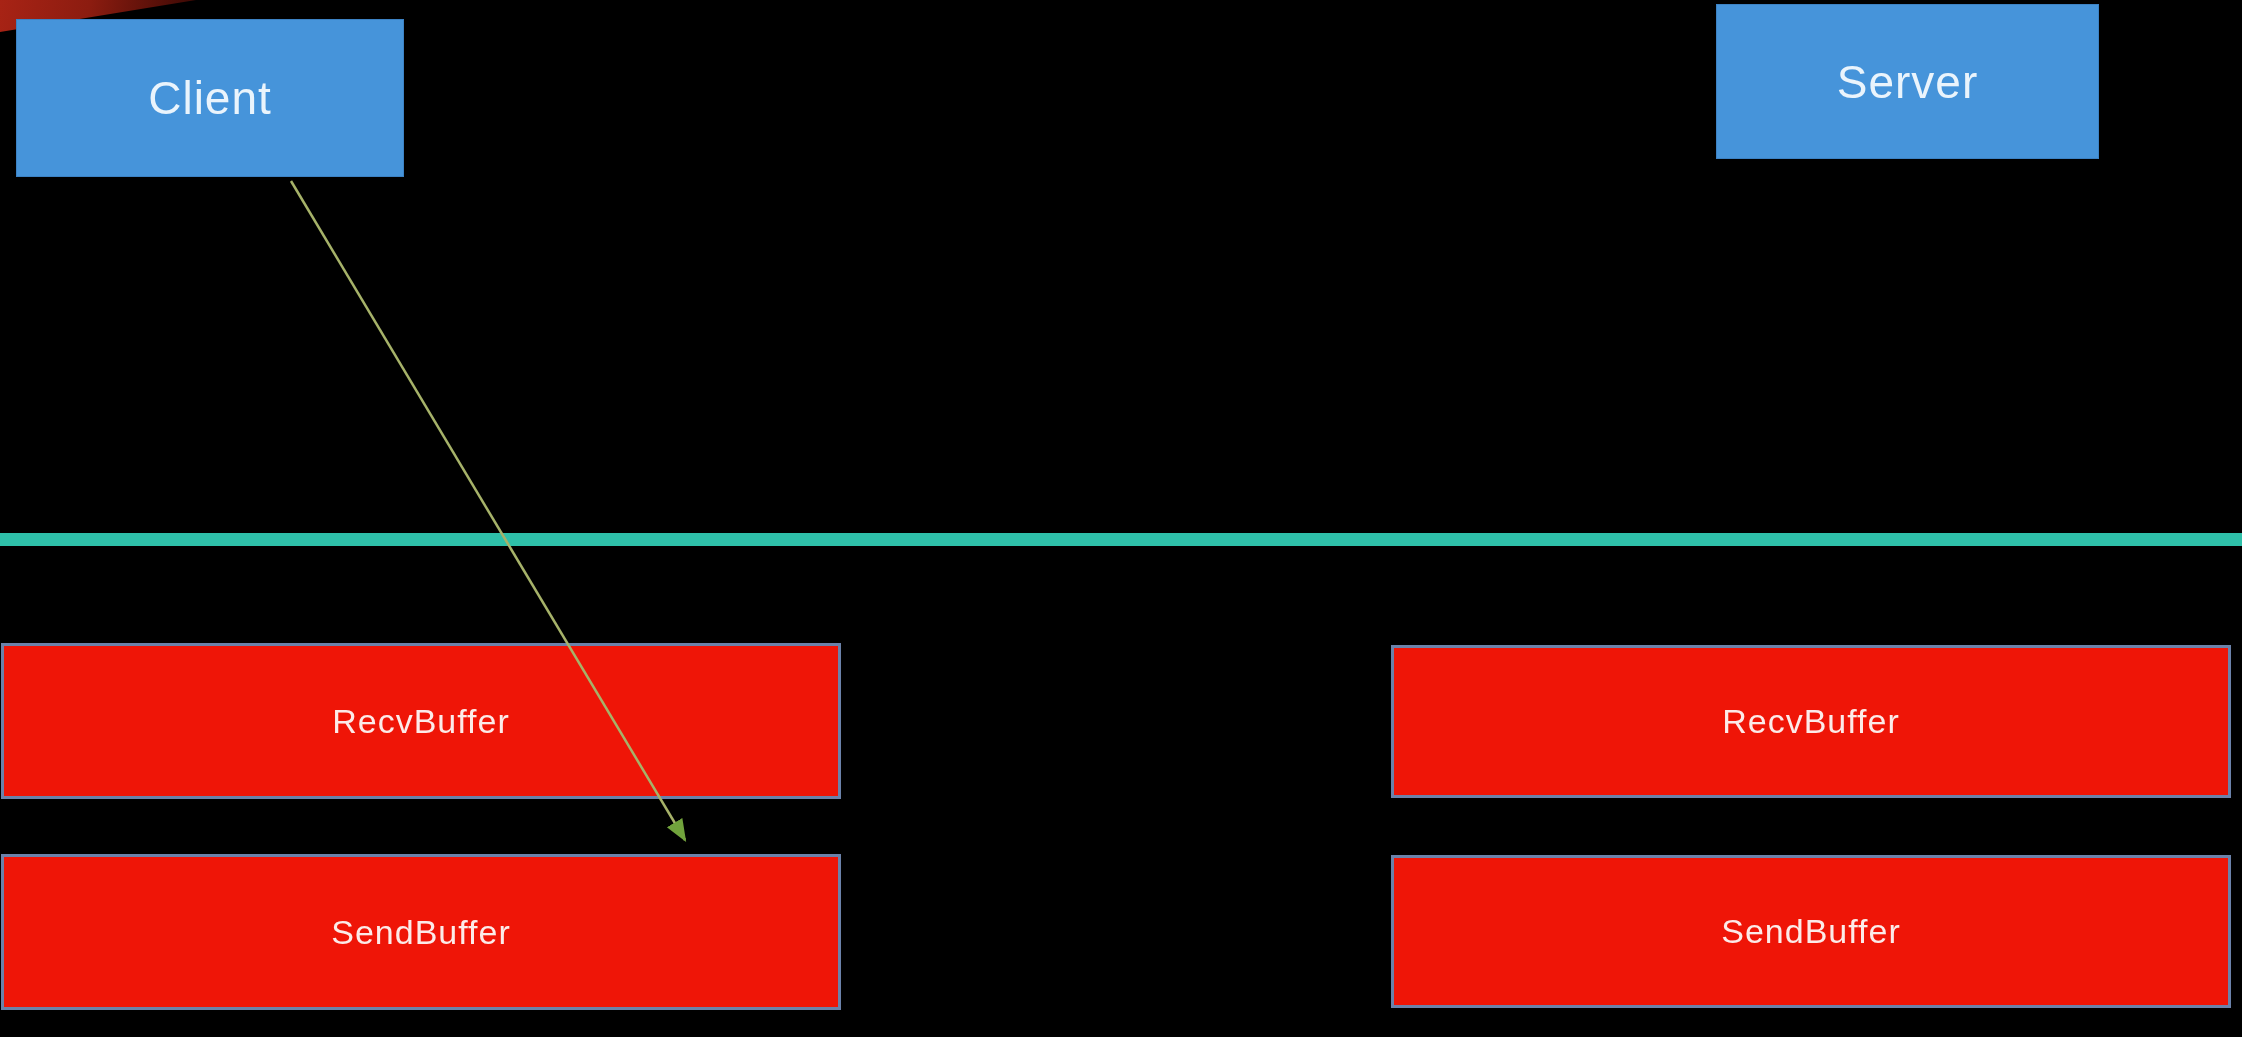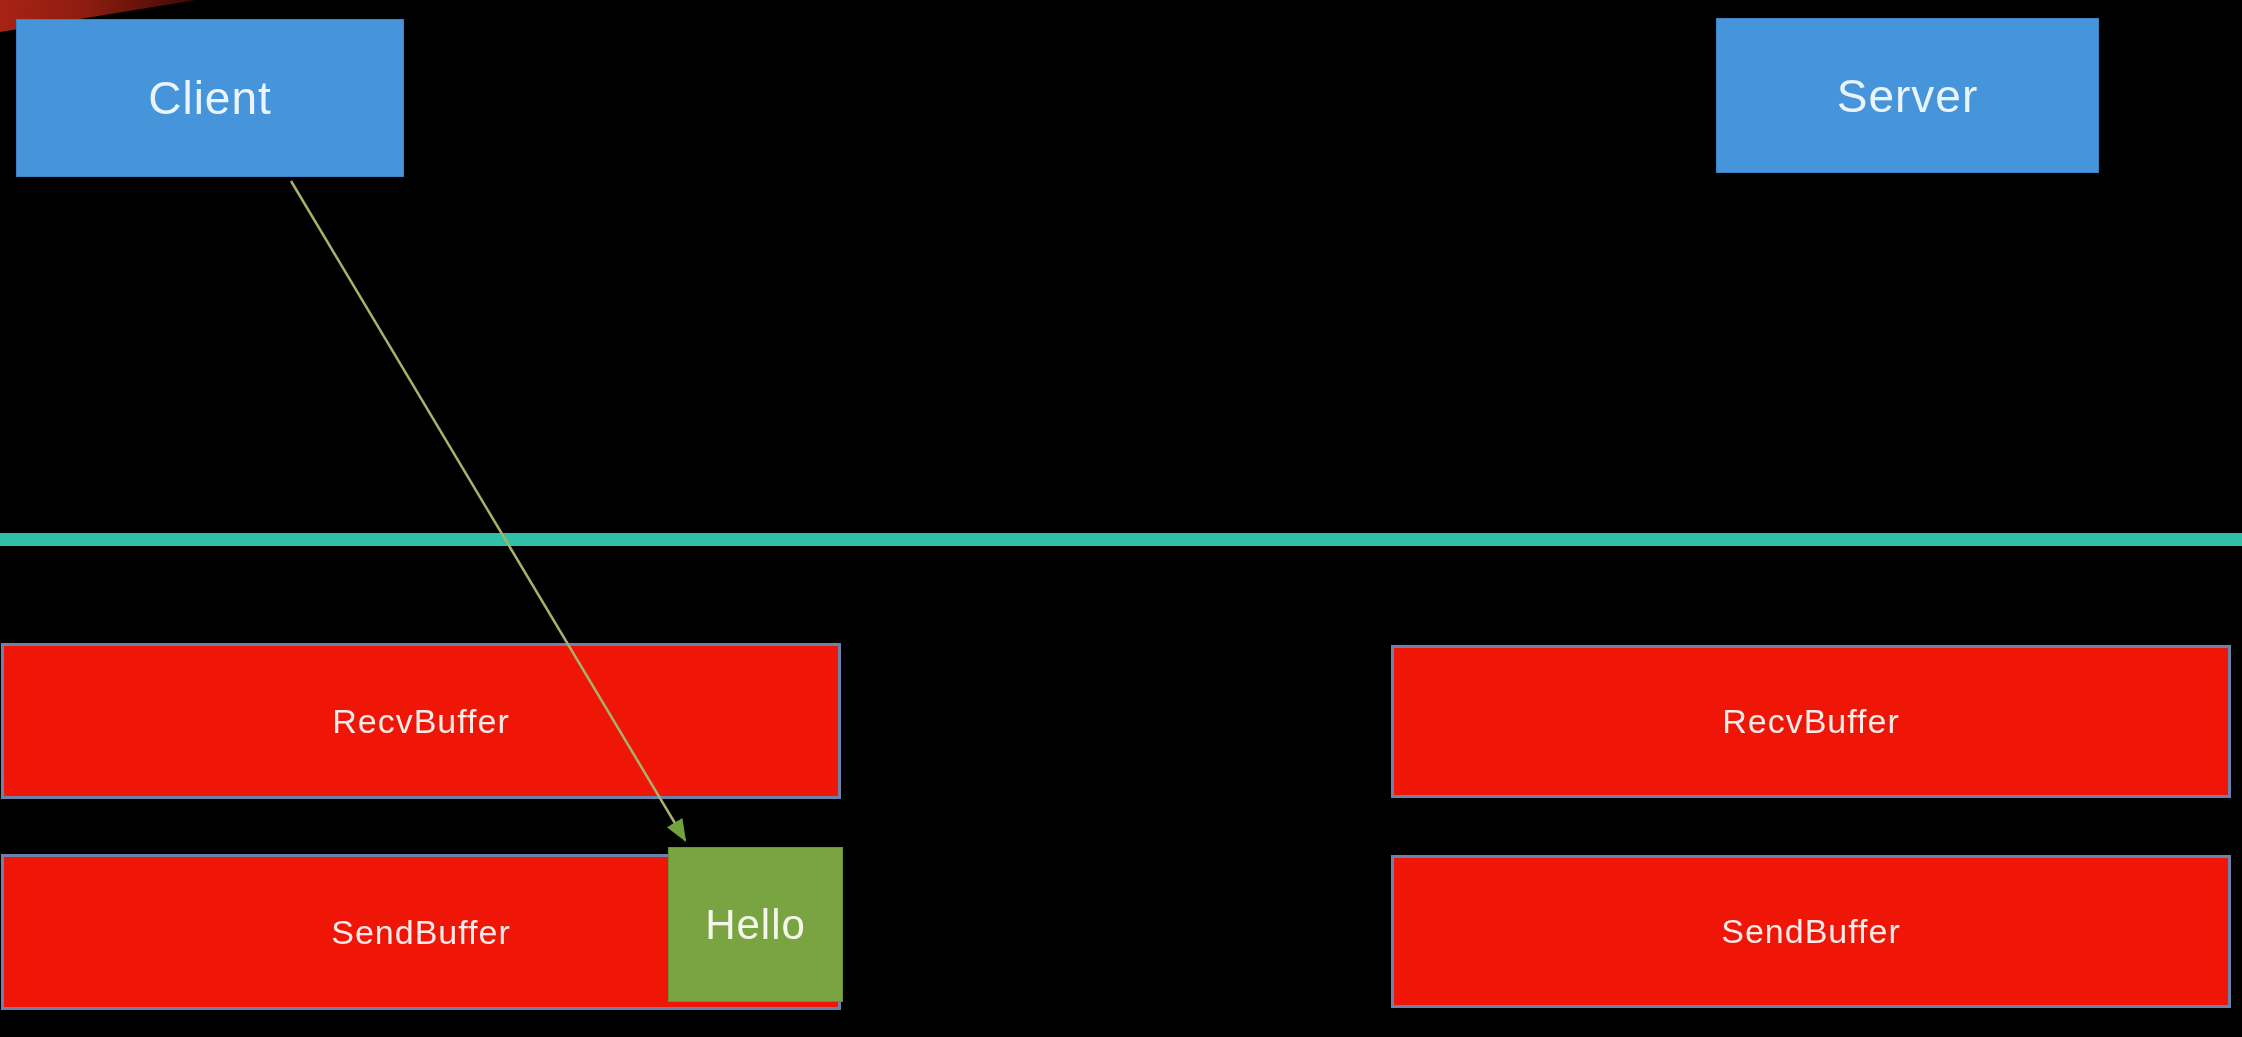--- a/index.html
+++ b/index.html
@@ -32,21 +32,21 @@
     color: #eaf4fc;
     display: flex;
     align-items: center;
     justify-content: center;
     font-size: 46px;
     letter-spacing: 1px;
     box-sizing: border-box;
     border: 1px solid #3c82c4;
   }
   .node.client { left: 16px; top: 19px; width: 388px; height: 158px; }
-  .node.server { left: 1716px; top: 18px; width: 383px; height: 155px; }
+  .node.server { left: 1716px; top: 4px; width: 383px; height: 155px; }
 
   
   .divider {
     position: absolute;
     left: 0; top: 533px;
     width: 2242px; height: 13px;
     background: #2ec0a9;
   }
 
   
@@ -133,23 +133,20 @@
   <div class="divider"></div>
 
   <div class="buffer recv-left">
     <span>RecvBuffer</span>
   </div>
 
   <div class="buffer send-left">
     <span>SendBuffer</span>
   </div>
 
-  <div class="message">
-    <span>Hello</span>
-  </div>
 
   <div class="buffer recv-right">
     <span>RecvBuffer</span>
   </div>
 
   <div class="buffer send-right">
     <span>SendBuffer</span>
   </div>
 
   <svg class="arrow-layer" viewBox="0 0 2242 1037" xmlns="http://www.w3.org/2000/svg">

